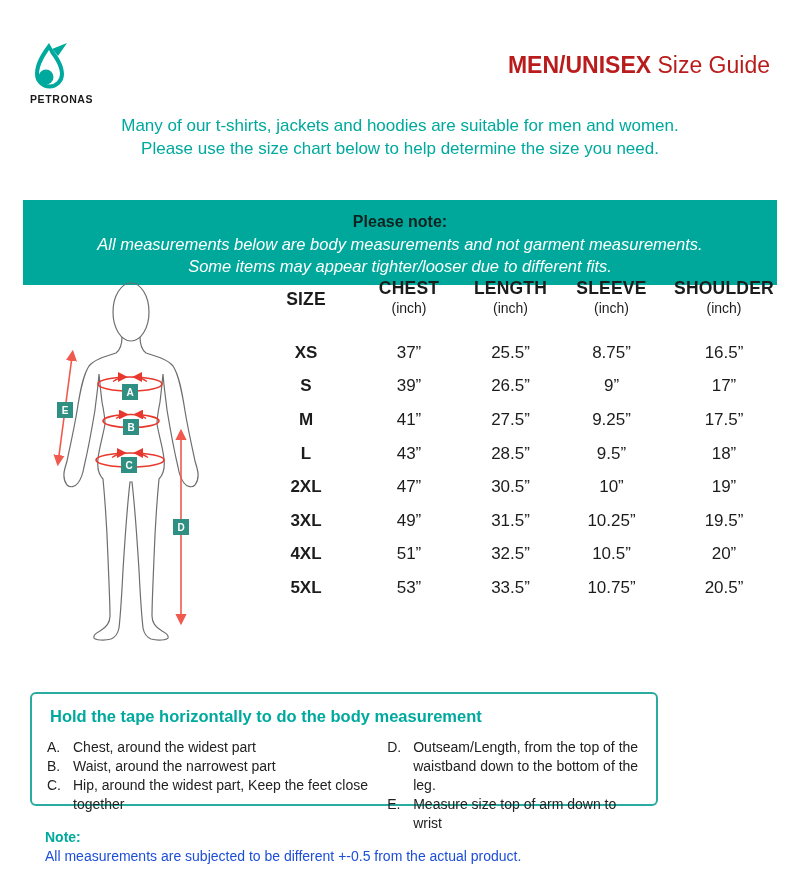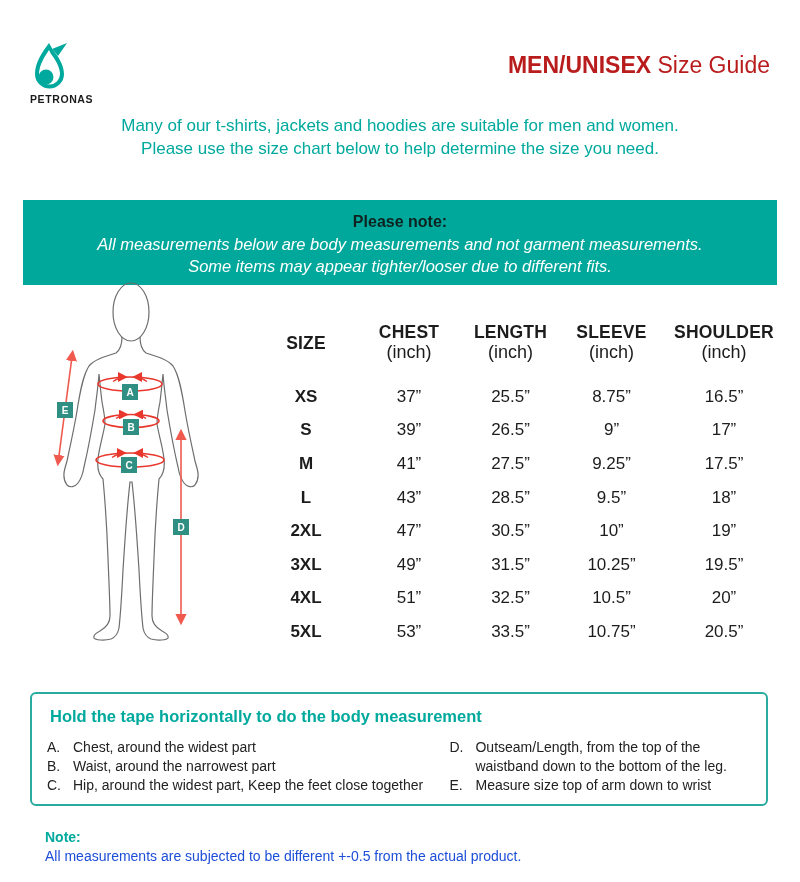--- a/index.html
+++ b/index.html
@@ -20,35 +20,35 @@
   .intro{position:absolute;left:0;top:114px;width:800px;text-align:center;color:#00a99d;
          font-size:17px;font-weight:normal;line-height:23px;}
 
   
   .banner{position:absolute;left:23px;top:168px;width:754px;height:85px;background:#00a89b;
           text-align:center;color:#ffffff;margin-top:32px;}
   .banner .bt{padding-top:11px;font-size:16px;font-weight:bold;color:#0e2320;line-height:22px;}
   .banner .bi{font-style:italic;font-size:16.5px;line-height:22px;text-align:center;}
 
   
-  .size-table{position:absolute;left:255px;top:278px;width:530px;margin-top:44px;}
+  .size-table{position:absolute;left:255px;top:278px;width:530px;}
   .trow{display:grid;grid-template-columns:102px 104px 99px 103px 122px;align-items:center;text-align:center;}
   .thead .hl{display:block;font-weight:bold;font-size:17.5px;line-height:20px;letter-spacing:.2px;}
-  .thead .hu{display:block;font-size:18px;line-height:21px;}
+  .thead .hu{display:block;font-size:14px;line-height:21px;}
   .tbody{margin-top:17px;}
   .tbody .trow{height:33.6px;font-size:17px;}
   .cell-size{font-weight:bold;}
 
   
   .figure-svg{position:absolute;left:40px;top:270px;}
   .tag{position:absolute;width:16px;height:16px;background:#2f8f82;color:#ffffff;font-size:10px;
        font-weight:bold;display:flex;align-items:center;justify-content:center;}
 
   
-  .instructions{position:absolute;left:30px;top:692px;width:738px;height:114px;
+  .instructions{position:absolute;left:30px;top:692px;width:628px;height:114px;
                 border:2px solid #2aab9f;border-radius:6px;box-sizing:border-box;padding-left:47px;}
   .ins-title{position:absolute;left:18px;top:13px;font-size:16.5px;font-weight:bold;color:#00a99d;}
   .ins-cols{position:absolute;left:15px;top:44px;right:8px;display:flex;}
   .ins-left{width:407px;}
   .ins-right{width:312px;}
   .ins-item{display:flex;font-size:14px;line-height:19px;color:#222222;}
   .ins-letter{width:26px;flex:none;}
 
   
   .footnote{position:absolute;left:45px;top:828px;font-size:14px;line-height:19px;}

